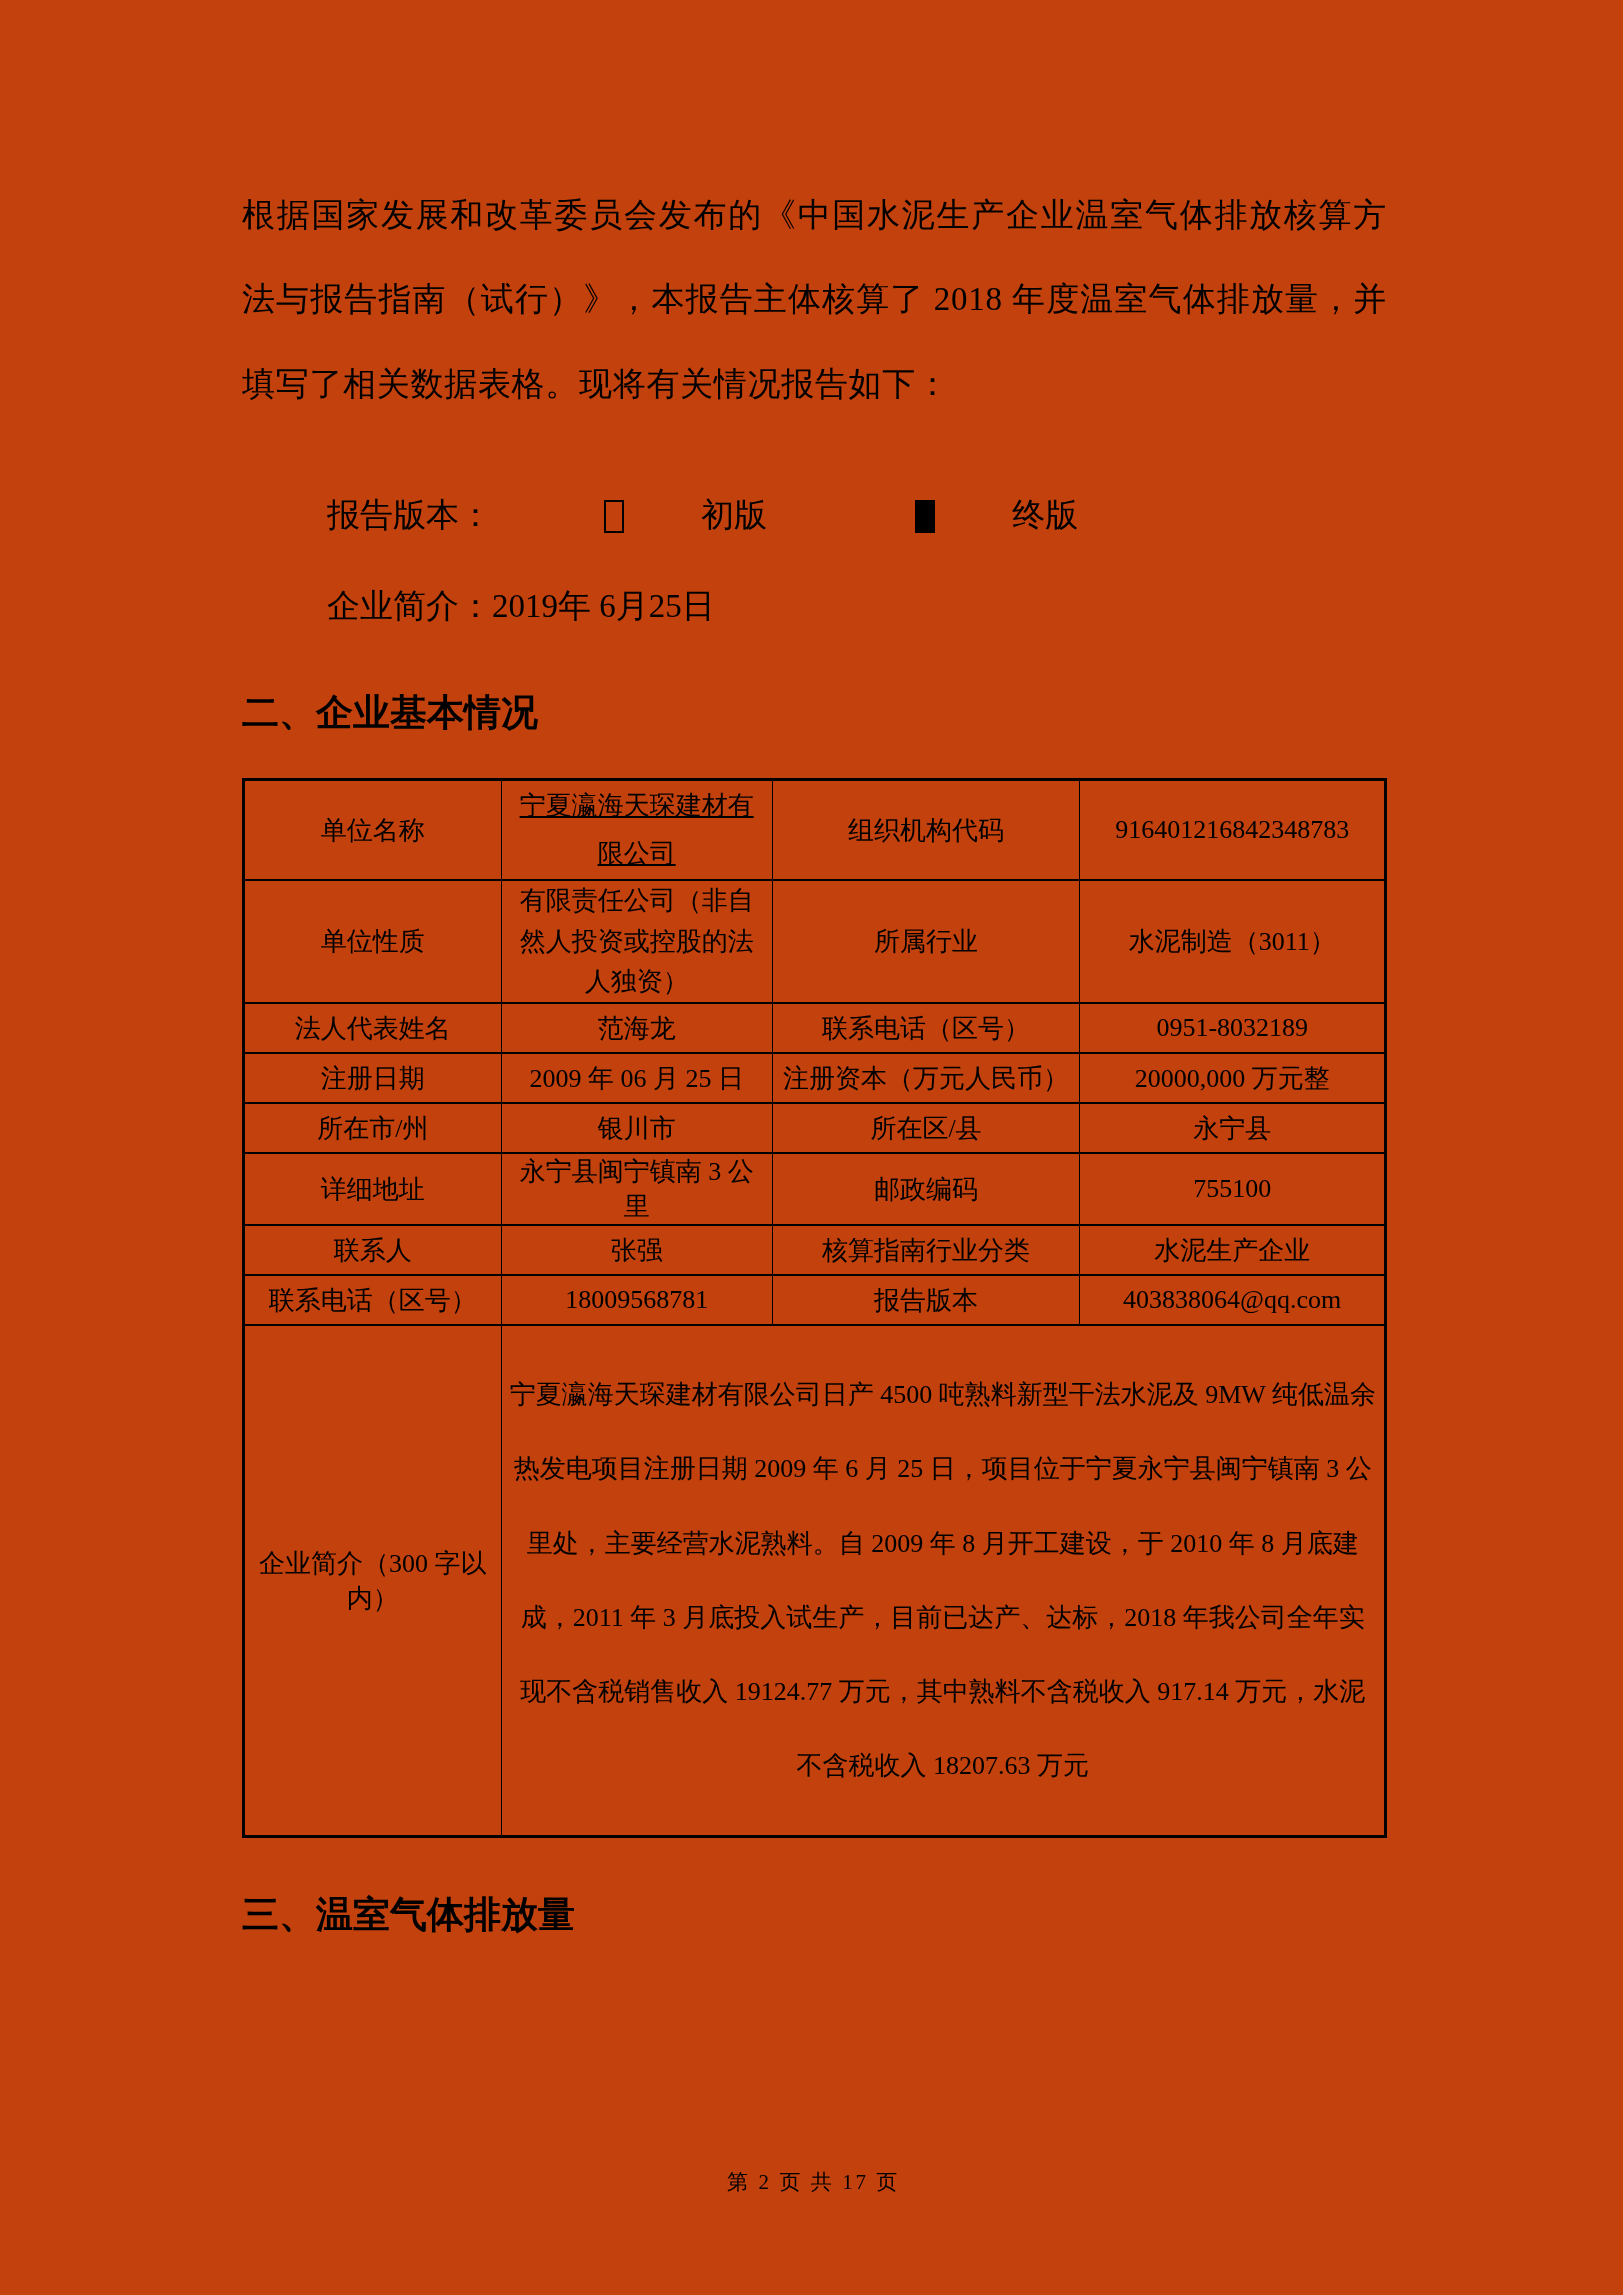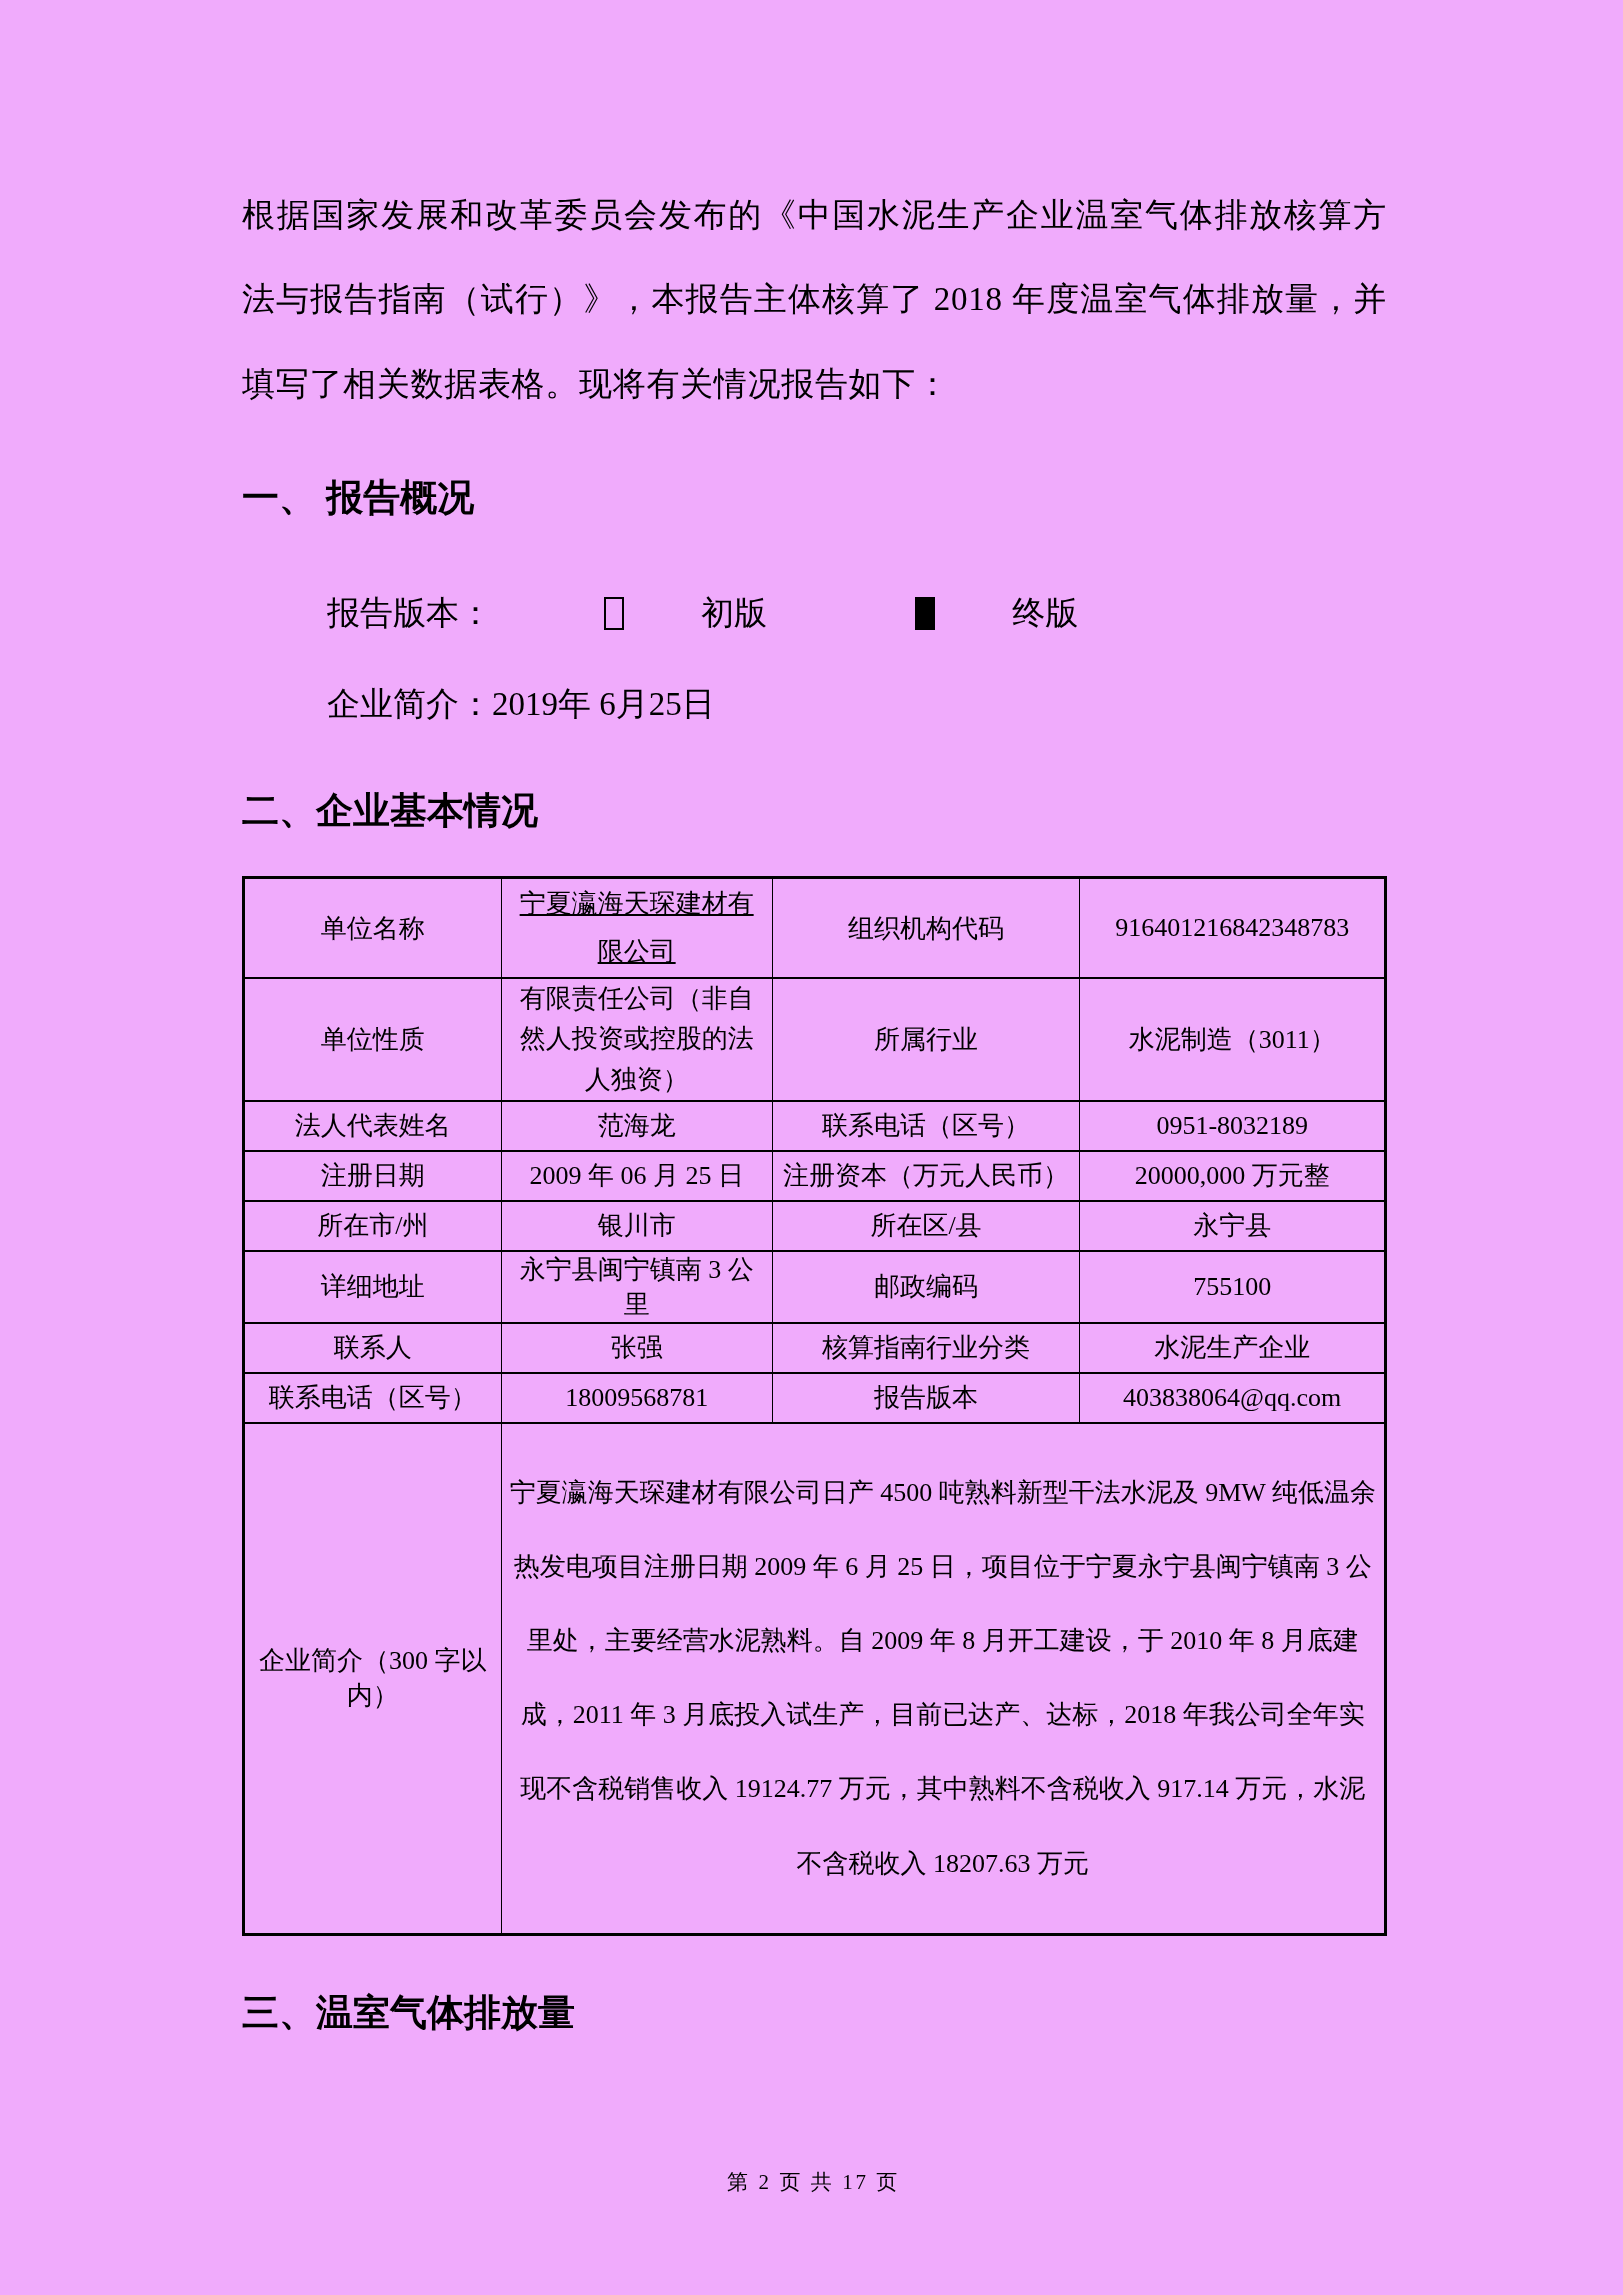--- a/index.html
+++ b/index.html
@@ -1,20 +1,20 @@
 <!DOCTYPE html>
 <html style="font-size:10.5px"><head>
 <meta charset="utf-8">
 <style>
   html,body{margin:0;padding:0;background:#ffffff;}
   .page{
     position:relative;
     width:1623px;
     height:2295px;
-    background:#f0abfc;
+    background:#c2410c;
     color:#000000;
     font-family:"Liberation Serif","DejaVu Serif",serif;
     overflow:hidden;
   }
   .content{
     padding:173px 236px 0 242px;
   }
   
   .para{
     font-size:33px;
@@ -101,21 +101,20 @@
   }
 </style>
 </head>
 <body>
 
 <div class="page">
   <div class="content">
 
     <div class="para">根据国家发展和改革委员会发布的《中国水泥生产企业温室气体排放核算方法与报告指南（试行）》，本报告主体核算了 2018 年度温室气体排放量，并填写了相关数据表格。现将有关情况报告如下：</div>
 
-    <div class="sec-heading h1">一、  报告概况</div>
 
     <div class="overview-line version-line">
       <span>报告版本：</span>
       <span class="gap-1"></span>
       <span class="checkbox empty"></span>
       <span class="gap-2"></span>
       <span>初版</span>
       <span class="gap-3"></span>
       <span class="checkbox filled"></span>
       <span class="gap-2"></span>

